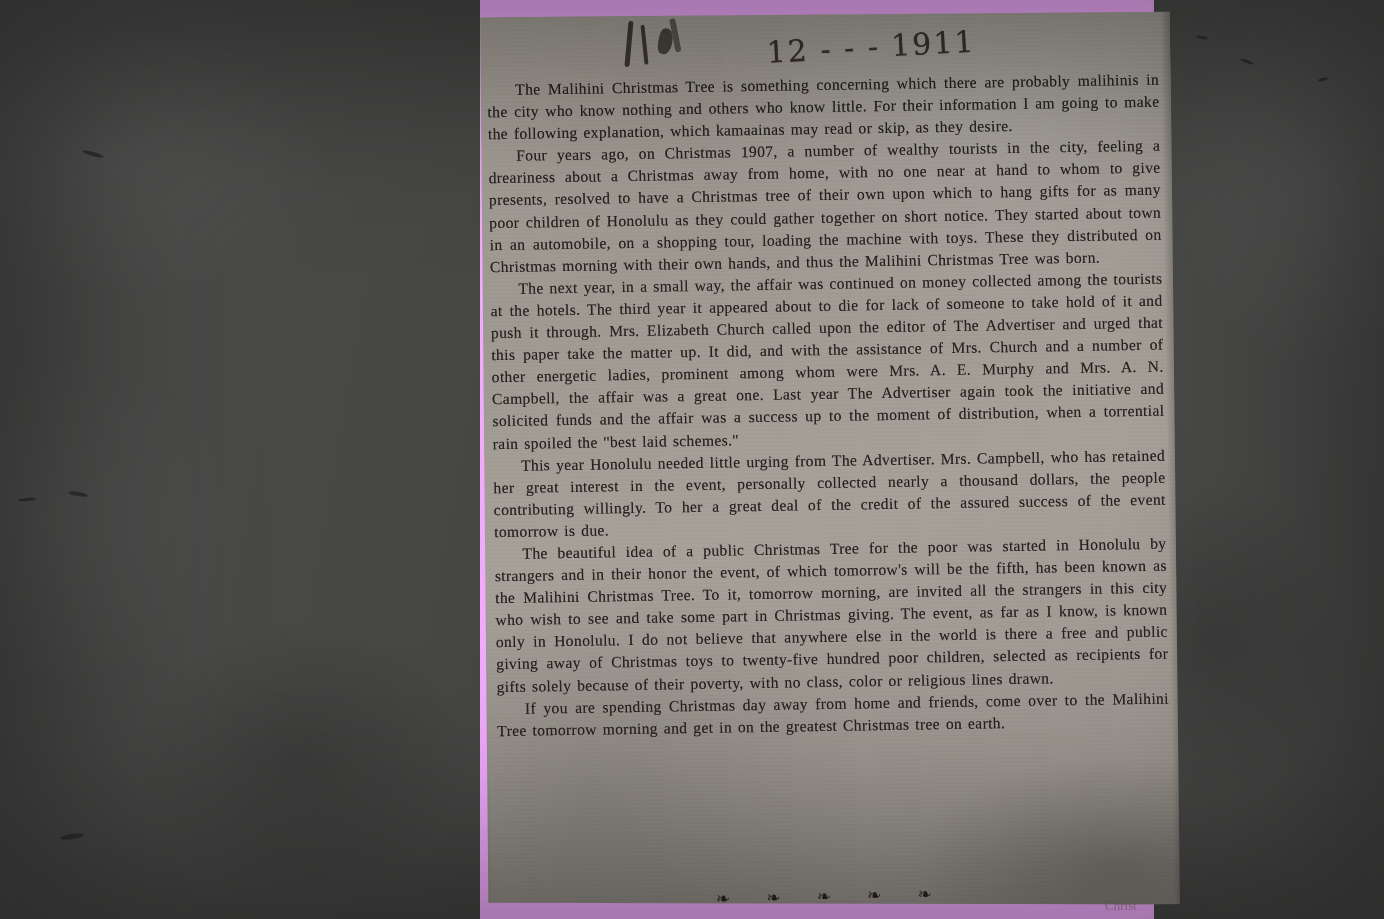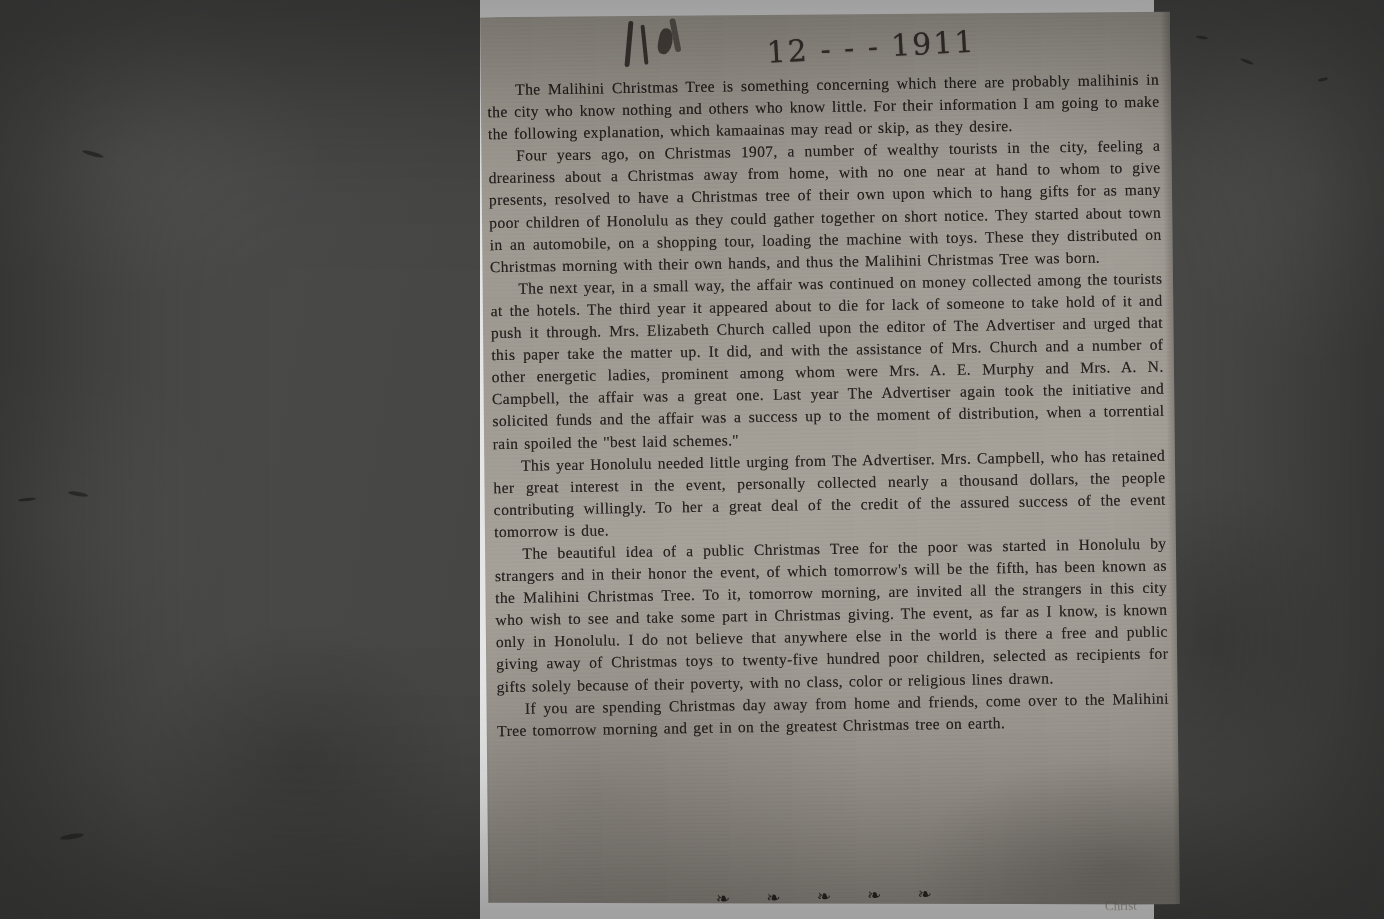--- a/index.html
+++ b/index.html
@@ -5,21 +5,21 @@
   html, body {
     margin: 0;
     padding: 0;
     background: #4a4a49;
   }
   #page {
     position: relative;
     width: 1384px;
     height: 919px;
     overflow: hidden;
-    background: #e5e5e5;
+    background: #f0abfc;
     font-family: "Liberation Serif", serif;
   }
   
   #bg-left, #bg-right, #bg-vignette {
     position: absolute;
     top: 0; bottom: 0;
     pointer-events: none;
   }
   #bg-left {
     left: 0; width: 480px;

